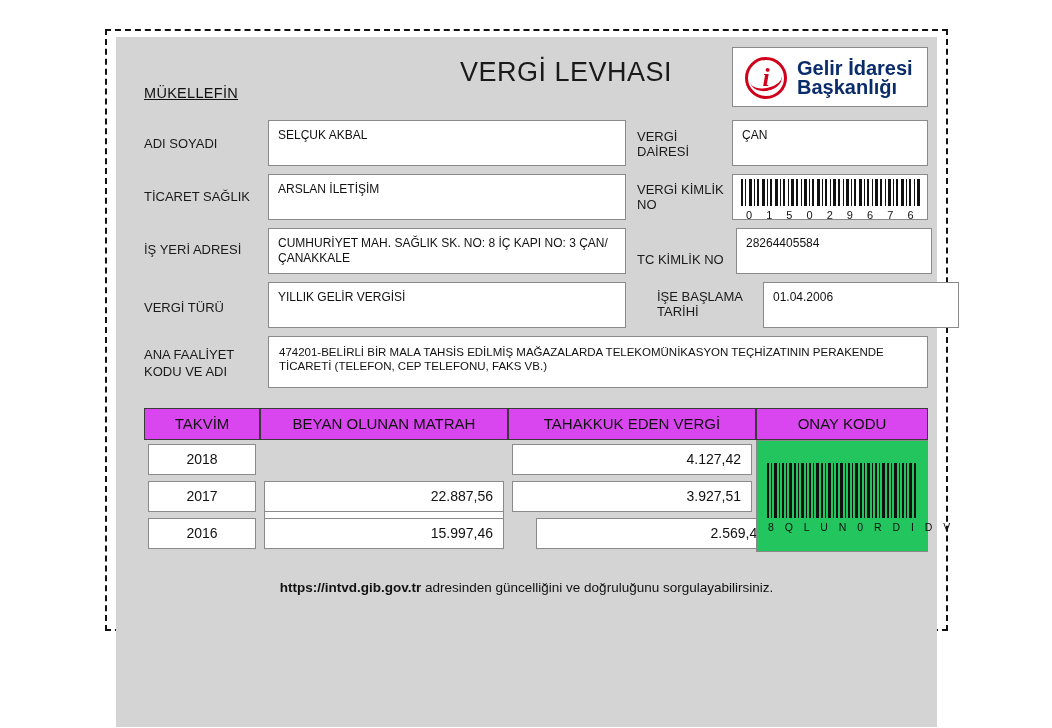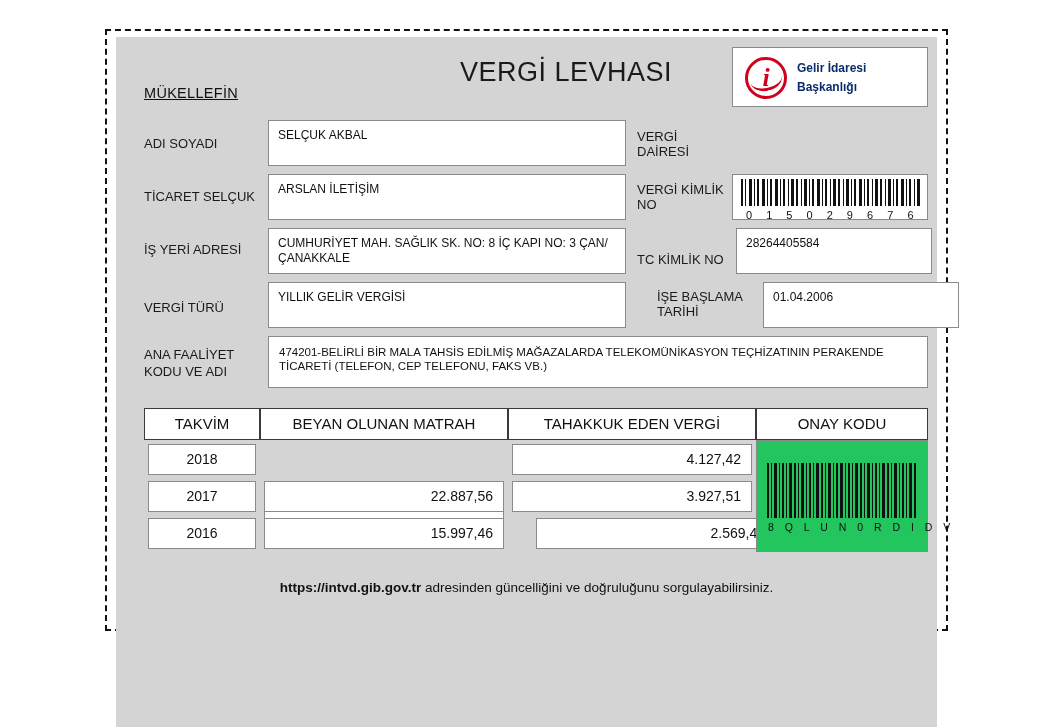--- a/index.html
+++ b/index.html
@@ -106,21 +106,21 @@
     font-family: "Liberation Serif", serif;
     font-size: 26px;
     font-style: italic;
     color: #d0021b;
     font-weight: bold;
   }
   .logo-text {
     position: absolute;
     left: 64px;
     top: 11px;
-    font-size: 12px;
+    font-size: 20px;
     font-weight: bold;
     color: #0b2c6b;
     line-height: 19px;
   }
 
   
   .label {
     position: absolute;
     font-size: 13px;
     color: #1a1a1a;
@@ -148,21 +148,21 @@
     font-family: "Liberation Sans", sans-serif;
     font-size: 11px;
     letter-spacing: 5.5px;
     color: #111;
     white-space: nowrap;
   }
 
   
   .tbl-head {
     position: absolute;
-    background: #ffffff;
+    background: #d946ef;
     border: 1px solid #3a3a3a;
     box-sizing: border-box;
     font-size: 15px;
     color: #111;
     text-align: center;
     line-height: 30px;
     height: 32px;
   }
   .tbl-cell {
     position: absolute;
@@ -213,34 +213,35 @@
           <div class="swoosh"></div>
           <div class="glyph">i</div>
         </div>
         <div class="logo-text">
           <div>Gelir İdaresi</div>
           <div>Başkanlığı</div>
         </div>
       </div>
 
       <div class="label" style="left:28px; top:99px;">ADI SOYADI</div>
-      <div class="label" style="left:28px; top:152px;">TİCARET SELÇUK</div>
+      <div class="label" style="left:28px; top:152px;">TİCARET SAĞLIK</div>
       <div class="label" style="left:28px; top:205px;">İŞ YERİ ADRESİ</div>
       <div class="label" style="left:28px; top:263px;">VERGİ TÜRÜ</div>
 
       <div class="field" style="left:152px; top:137px; width:358px; height:46px;">ARSLAN İLETİŞİM</div>
       <div class="field" style="left:152px; top:83px; width:358px; height:46px;">SELÇUK AKBAL</div>
       <div class="field" style="left:152px; top:191px; width:358px; height:46px;">CUMHURİYET MAH. SAĞLIK SK. NO: 8 İÇ KAPI NO: 3 ÇAN/ÇANAKKALE</div>
       <div class="field" style="left:152px; top:245px; width:358px; height:46px;">YILLIK GELİR VERGİSİ</div>
 
       <div class="label" style="left:521px; top:92px; width:88px;">VERGİ DAİRESİ</div>
       <div class="label" style="left:521px; top:145px; width:88px;">VERGİ KİMLİK NO</div>
       <div class="label" style="left:521px; top:206px; width:100px;margin-top:9px;">TC KİMLİK NO</div>
       <div class="label" style="left:521px; top:252px; width:88px;margin-left:20px;">İŞE BAŞLAMA TARİHİ</div>
 
+      <div class="field" style="left:616px; top:83px; width:196px; height:46px;">ÇAN</div>
 
       <div class="field" style="left:616px; top:137px; width:196px; height:46px; padding:0;">
         <svg class="barcode" style="left:8px; top:4px;" width="180" height="27" viewBox="0 0 180 27">
           <g fill="#111">
             <rect x="0" y="0" width="2" height="27"></rect>
               <rect x="4" y="0" width="1" height="27"></rect>
             <rect x="8" y="0" width="3" height="27"></rect>
               <rect x="13" y="0" width="1" height="27"></rect>
             <rect x="16" y="0" width="2" height="27"></rect>
               <rect x="21" y="0" width="3" height="27"></rect>

